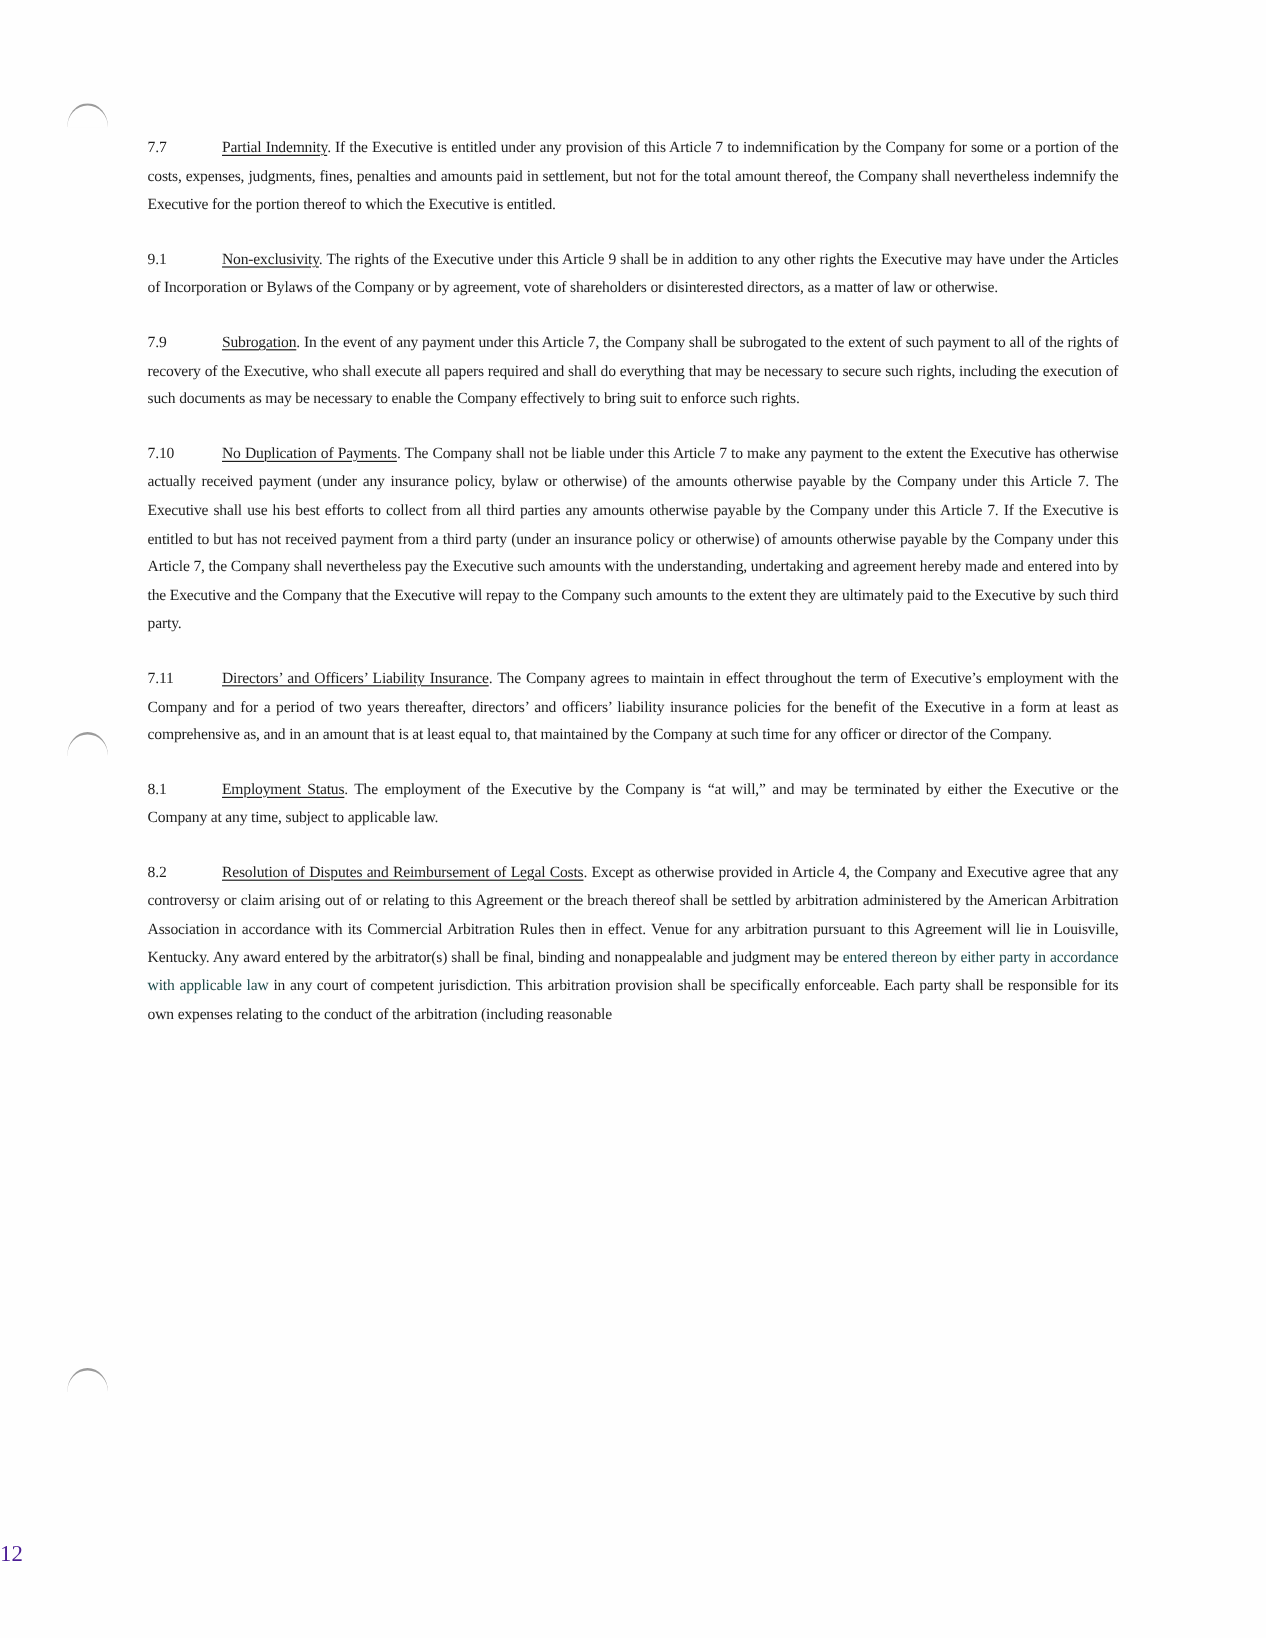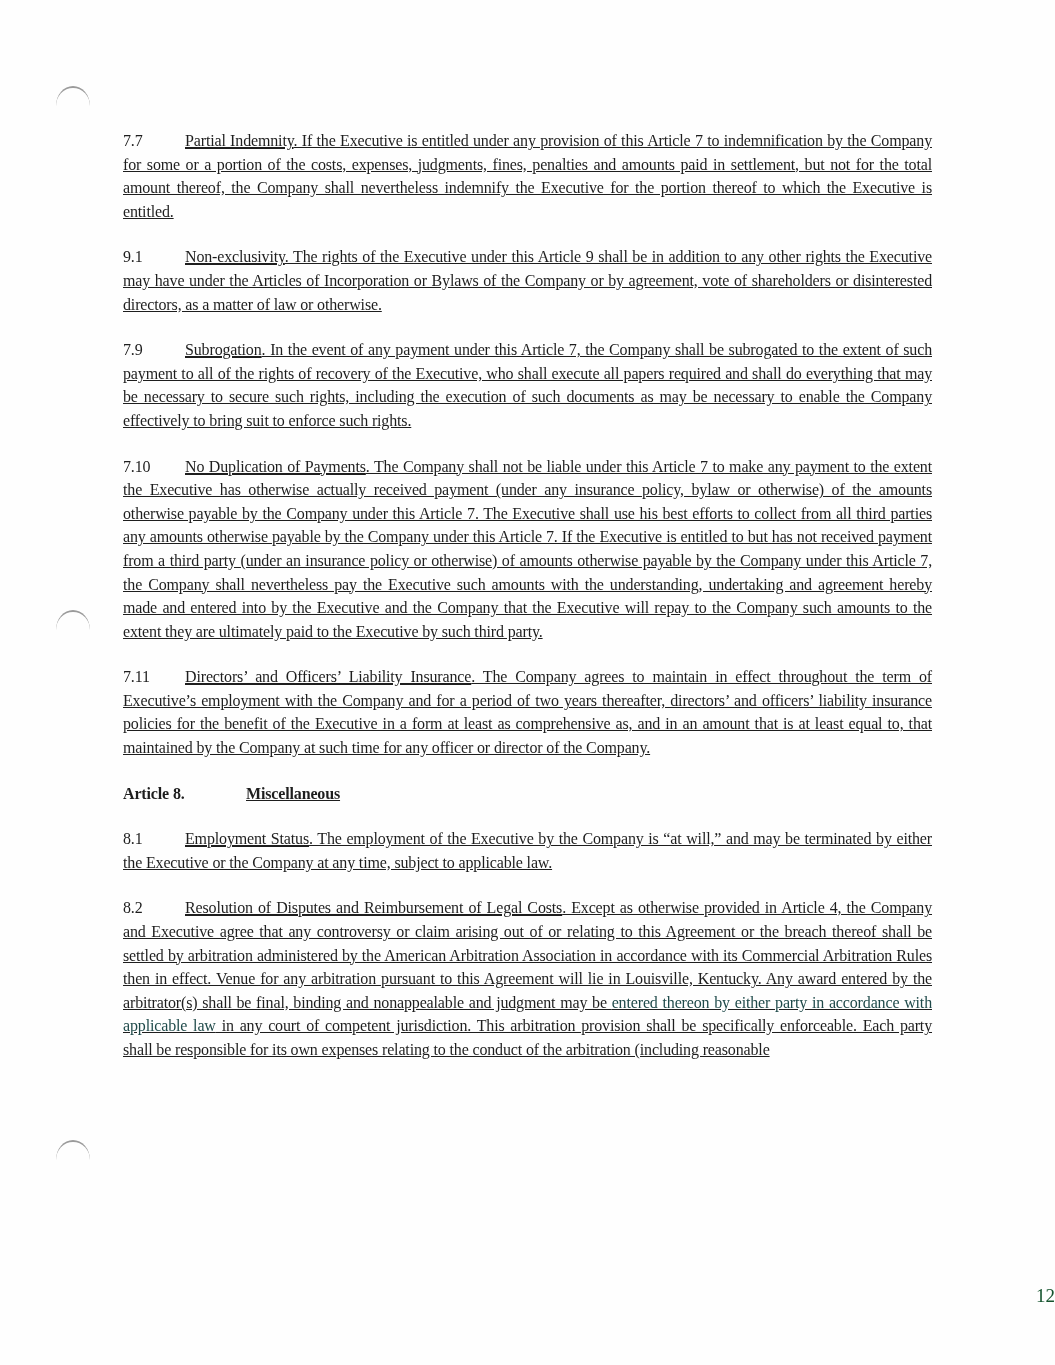--- a/index.html
+++ b/index.html
@@ -17,26 +17,25 @@
     }
     .page {
       position: absolute;
       left: 0; top: 0;
       width: 1055px; height: 1365px;
       background: #fefefe;
     }
     .content {
       position: absolute;
       left: 123px;
-      top: 129px;
+      top: 111px;
       width: 809px;
-      font-size: 16px;
+      font-size: 13px;
       line-height: 23.6px;
       letter-spacing: -0.15px;
-      text-decoration: underline;
     }
     .para {
       margin: 0 0 22px 0;
       text-align: justify;
       text-justify: inter-word;
     }
     .num {
       display: inline-block;
       width: 62px;
     }
@@ -52,23 +51,23 @@
     .article-heading .anum {
       display: inline-block;
       width: 123px;
     }
     .teal { color: #1f4a4a; }
     .page-number {
       position: absolute;
       left: 0;
       width: 1055px;
       top: 1285px;
-      text-align: right;
+      text-align: left;
       font-size: 19px;
-      color: #14532d;
+      color: #4c1d95;
     }
     .hole {
       position: absolute;
       width: 34px;
       height: 18px;
       border-top: 2px solid #8a8a8a;
       border-radius: 50% 50% 0 0 / 100% 100% 0 0;
       opacity: 0.85;
     }
   </style>
@@ -86,21 +85,20 @@
     <p class="para"><span class="num">7.7</span><span class="heading-u">Partial Indemnity</span><span>.  If the Executive is entitled under any provision of this Article 7 to indemnification by the Company for some or a portion of the costs, expenses, judgments, fines, penalties and amounts paid in settlement, but not for the total amount thereof, the Company shall nevertheless indemnify the Executive for the portion thereof to which the Executive is entitled.</span></p>
 
     <p class="para"><span class="num">9.1</span><span class="heading-u">Non-exclusivity</span><span>.  The rights of the Executive under this Article 9 shall be in addition to any other rights the Executive may have under the Articles of Incorporation or Bylaws of the Company or by agreement, vote of shareholders or disinterested directors, as a matter of law or otherwise.</span></p>
 
     <p class="para"><span class="num">7.9</span><span class="heading-u">Subrogation</span><span>.  In the event of any payment under this Article 7, the Company shall be subrogated to the extent of such payment to all of the rights of recovery of the Executive, who shall execute all papers required and shall do everything that may be necessary to secure such rights, including the execution of such documents as may be necessary to enable the Company effectively to bring suit to enforce such rights.</span></p>
 
     <p class="para"><span class="num">7.10</span><span class="heading-u">No Duplication of Payments</span><span>.  The Company shall not be liable under this Article 7 to make any payment to the extent the Executive has otherwise actually received payment (under any insurance policy, bylaw or otherwise) of the amounts otherwise payable by the Company under this Article 7.  The Executive shall use his best efforts to collect from all third parties any amounts otherwise payable by the Company under this Article 7.  If the Executive is entitled to but has not received payment from a third party (under an insurance policy or otherwise) of amounts otherwise payable by the Company under this Article 7, the Company shall nevertheless pay the Executive such amounts with the understanding, undertaking and agreement hereby made and entered into by the Executive and the Company that the Executive will repay to the Company such amounts to the extent they are ultimately paid to the Executive by such third party.</span></p>
 
     <p class="para"><span class="num">7.11</span><span class="heading-u">Directors’ and Officers’ Liability Insurance</span><span>.  The Company agrees to maintain in effect throughout the term of Executive’s employment with the Company and for a period of two years thereafter, directors’ and officers’ liability insurance policies for the benefit of the Executive in a form at least as comprehensive as, and in an amount that is at least equal to, that maintained by the Company at such time for any officer or director of the Company.</span></p>
 
-    <p class="article-heading"><span class="anum">Article 8.</span><span>Miscellaneous</span></p>
 
     <p class="para"><span class="num">8.1</span><span class="heading-u">Employment Status</span><span>.  The employment of the Executive by the Company is “at will,” and may be terminated by either the Executive or the Company at any time, subject to applicable law.</span></p>
 
     <p class="para"><span class="num">8.2</span><span class="heading-u">Resolution of Disputes and Reimbursement of Legal Costs</span><span>.  Except as  otherwise provided in Article 4, the Company and Executive agree that any controversy or  claim arising out of or relating to this Agreement or the breach thereof shall be settled by arbitration administered by the American Arbitration Association in accordance with its Commercial Arbitration Rules then in effect.  Venue for any arbitration pursuant to this Agreement will lie in Louisville, Kentucky.  Any award entered by the arbitrator(s) shall be final, binding and nonappealable and judgment may be </span><span class="teal">entered thereon by either party in accordance with applicable law</span><span> in any court of competent jurisdiction.  This arbitration provision shall be specifically enforceable.  Each party shall be responsible for its own expenses relating to the conduct of the arbitration (including reasonable</span></p>
 
   </div>
 
   <div class="page-number">12</div>
 </div>
 

